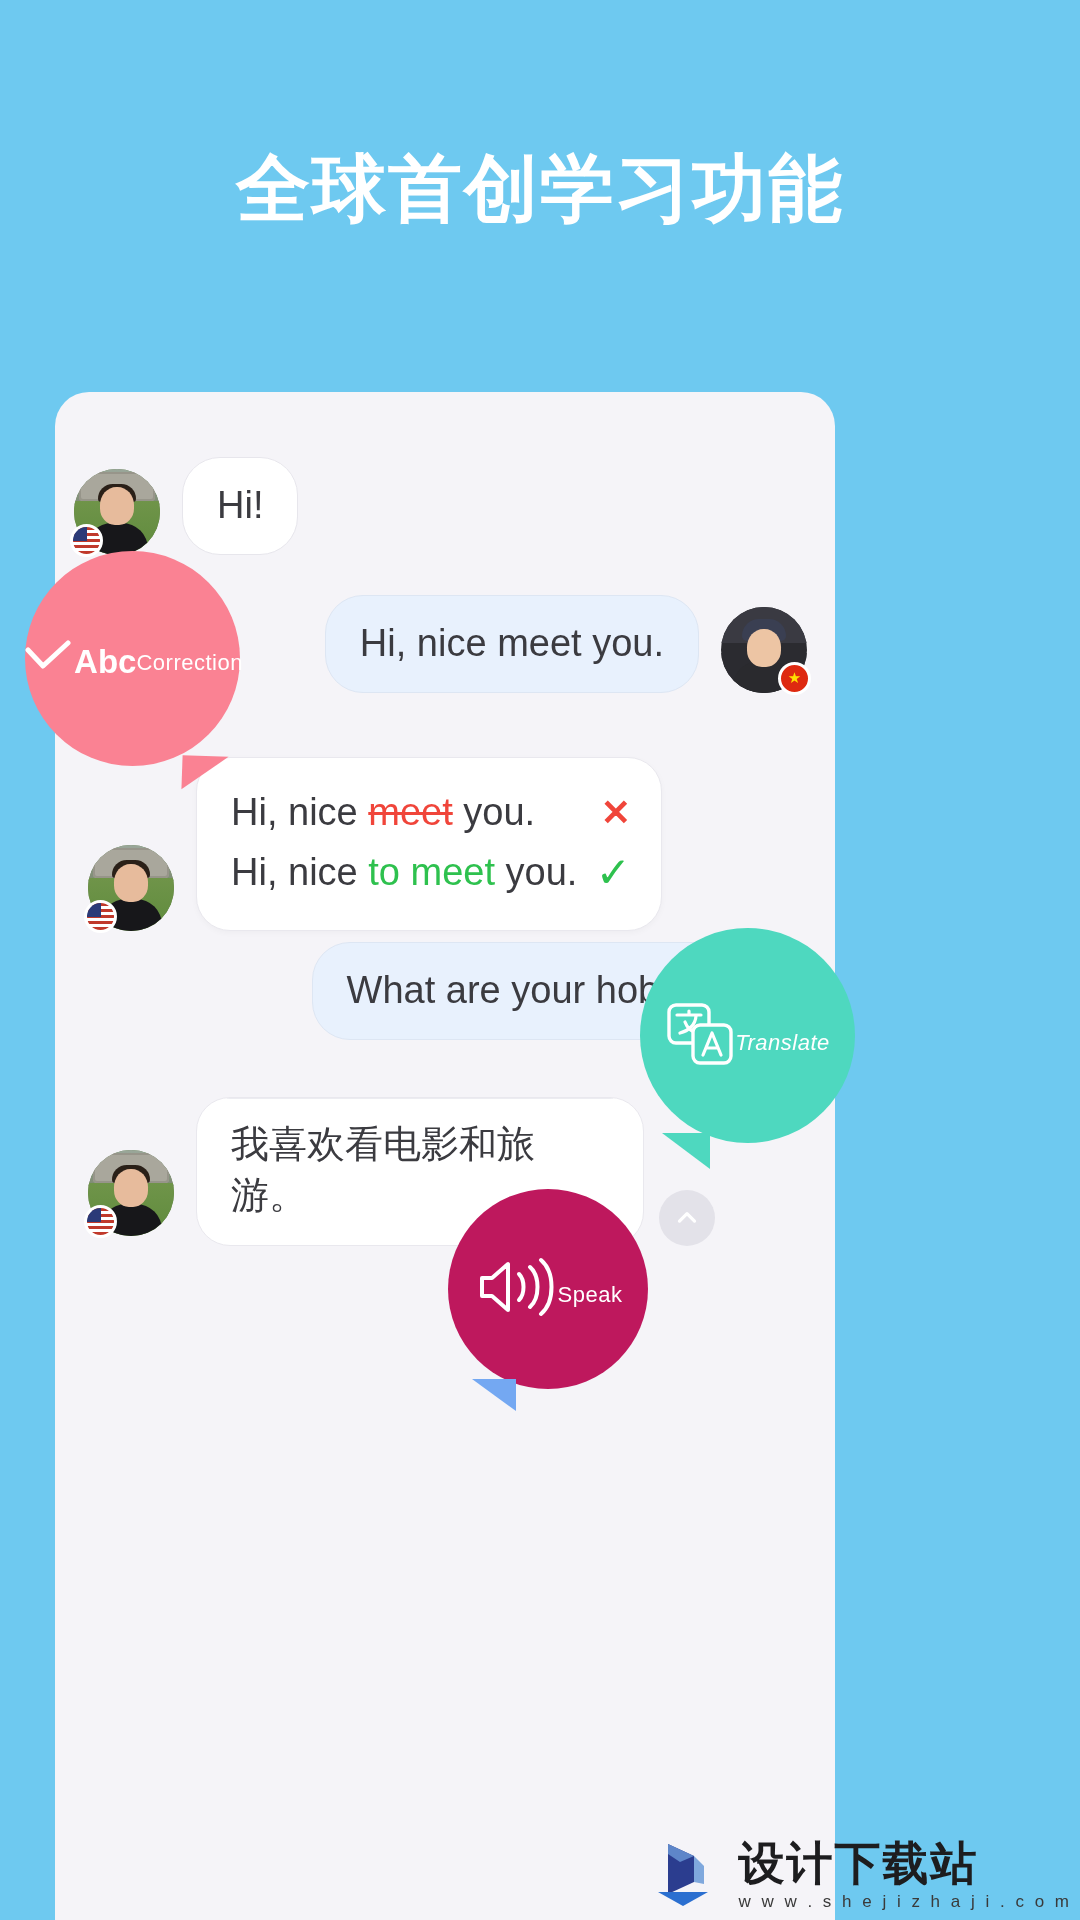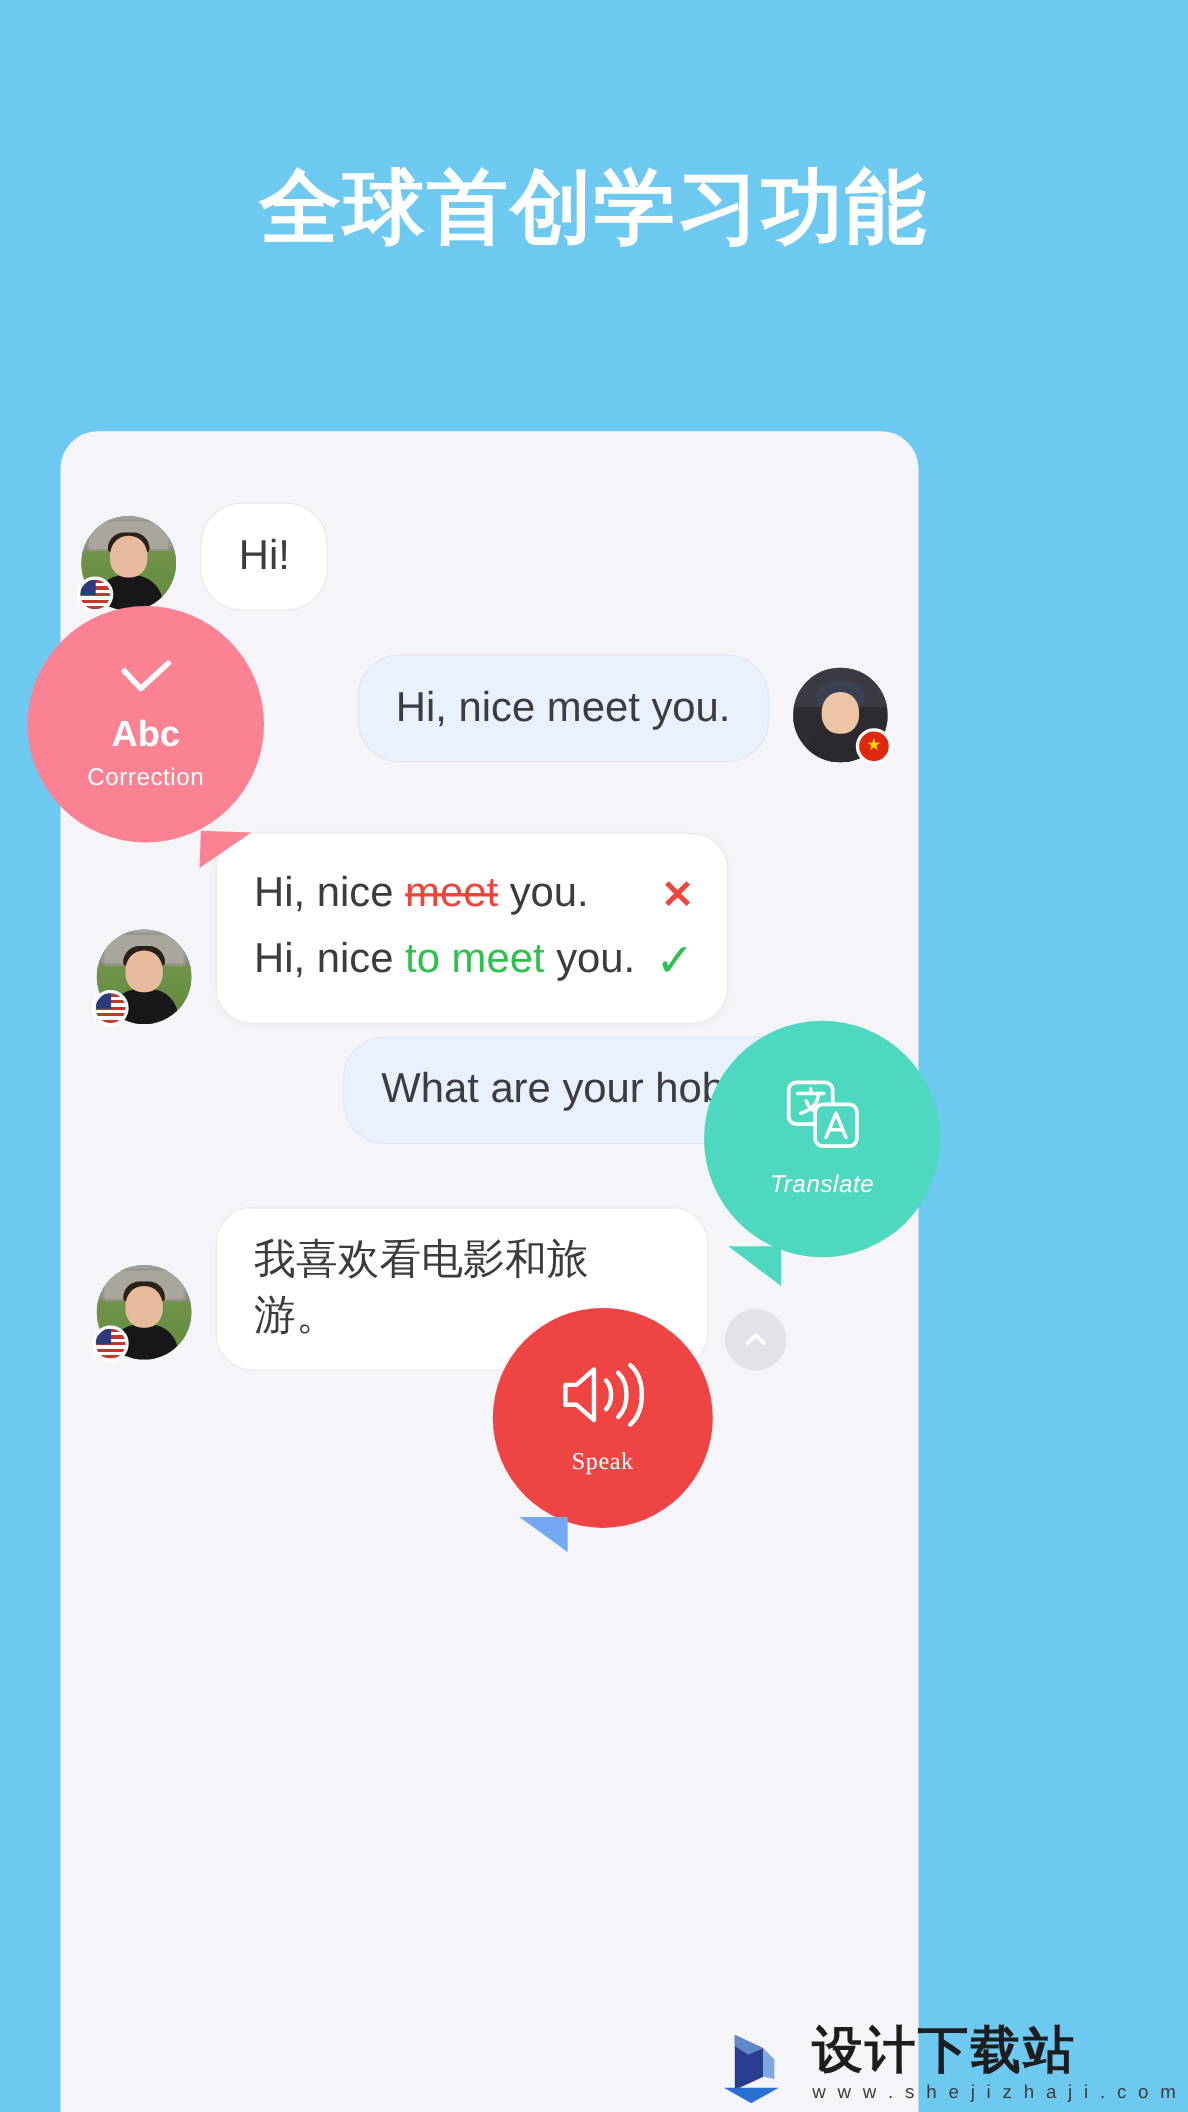--- a/index.html
+++ b/index.html
@@ -146,21 +146,21 @@
     overflow:hidden;
   }
   .trans-card .en{ padding:24px 34px 20px; font-size:38px; color:#3b3b40; line-height:1.3;}
   .trans-card .divider{ height:1px; background:#ececf1; margin:0 30px;}
   .trans-card .zh{ padding:20px 34px 24px; font-size:38px; color:#3b3b40; }
 
   
   .badge{
     position:absolute;
     border-radius:50%;
-    display:flex; flex-direction:column;
+    display:flex; flex-direction:row;
     align-items:center; justify-content:center;
     color:#ffffff; text-align:center;
   }
   .badge .tail{
     position:absolute; width:0;height:0;
   }
   .badge .b-label{ font-size:22px; letter-spacing:.5px; }
 
   
   #badge-correction{
@@ -185,43 +185,42 @@
   #badge-translate .tail{
     left:22px; bottom:-26px;
     border-right:48px solid #4ed8bf;
     border-bottom:36px solid transparent;
   }
   #badge-translate .b-label{ margin-top:14px;font-style:italic; }
 
   
   #badge-speak{
     left:448px; top:1189px; width:200px; height:200px;
-    background:#ef4444;
-    font-family:Liberation Serif, serif;
+    background:#be185d;
   }
   #badge-speak .tail{
     left:24px; bottom:-22px;
     border-right:44px solid #74a8f2;
     border-bottom:32px solid transparent;
   }
   #badge-speak .b-label{ margin-top:12px; }
 
   
   .scroll-up{
     position:absolute; left:659px; top:1190px;
     width:56px;height:56px;border-radius:50%;
     background:#e3e2e9;
     display:flex;align-items:center;justify-content:center;
   }
   .scroll-up svg{ display:block; }
 
   
   .watermark{
     position:absolute; right:8px; bottom:8px;
-    display:flex; align-items:flex-end; gap:26px;
+    display:flex; align-items:flex-start; gap:26px;
   }
   .wm-logo{ width:58px;height:66px; position:relative; flex:none;}
   .wm-text{ display:flex;flex-direction:column; }
   .wm-cn{ font-size:46px; font-weight:700; color:#1d1d1f; letter-spacing:2px; line-height:1;}
   .wm-url{ font-size:17px; color:#3a3a3a; letter-spacing:3px; margin-top:6px;}
 </style>
 </head>
 <body>
 
 <h1 class="hero-title">全球首创学习功能</h1>

